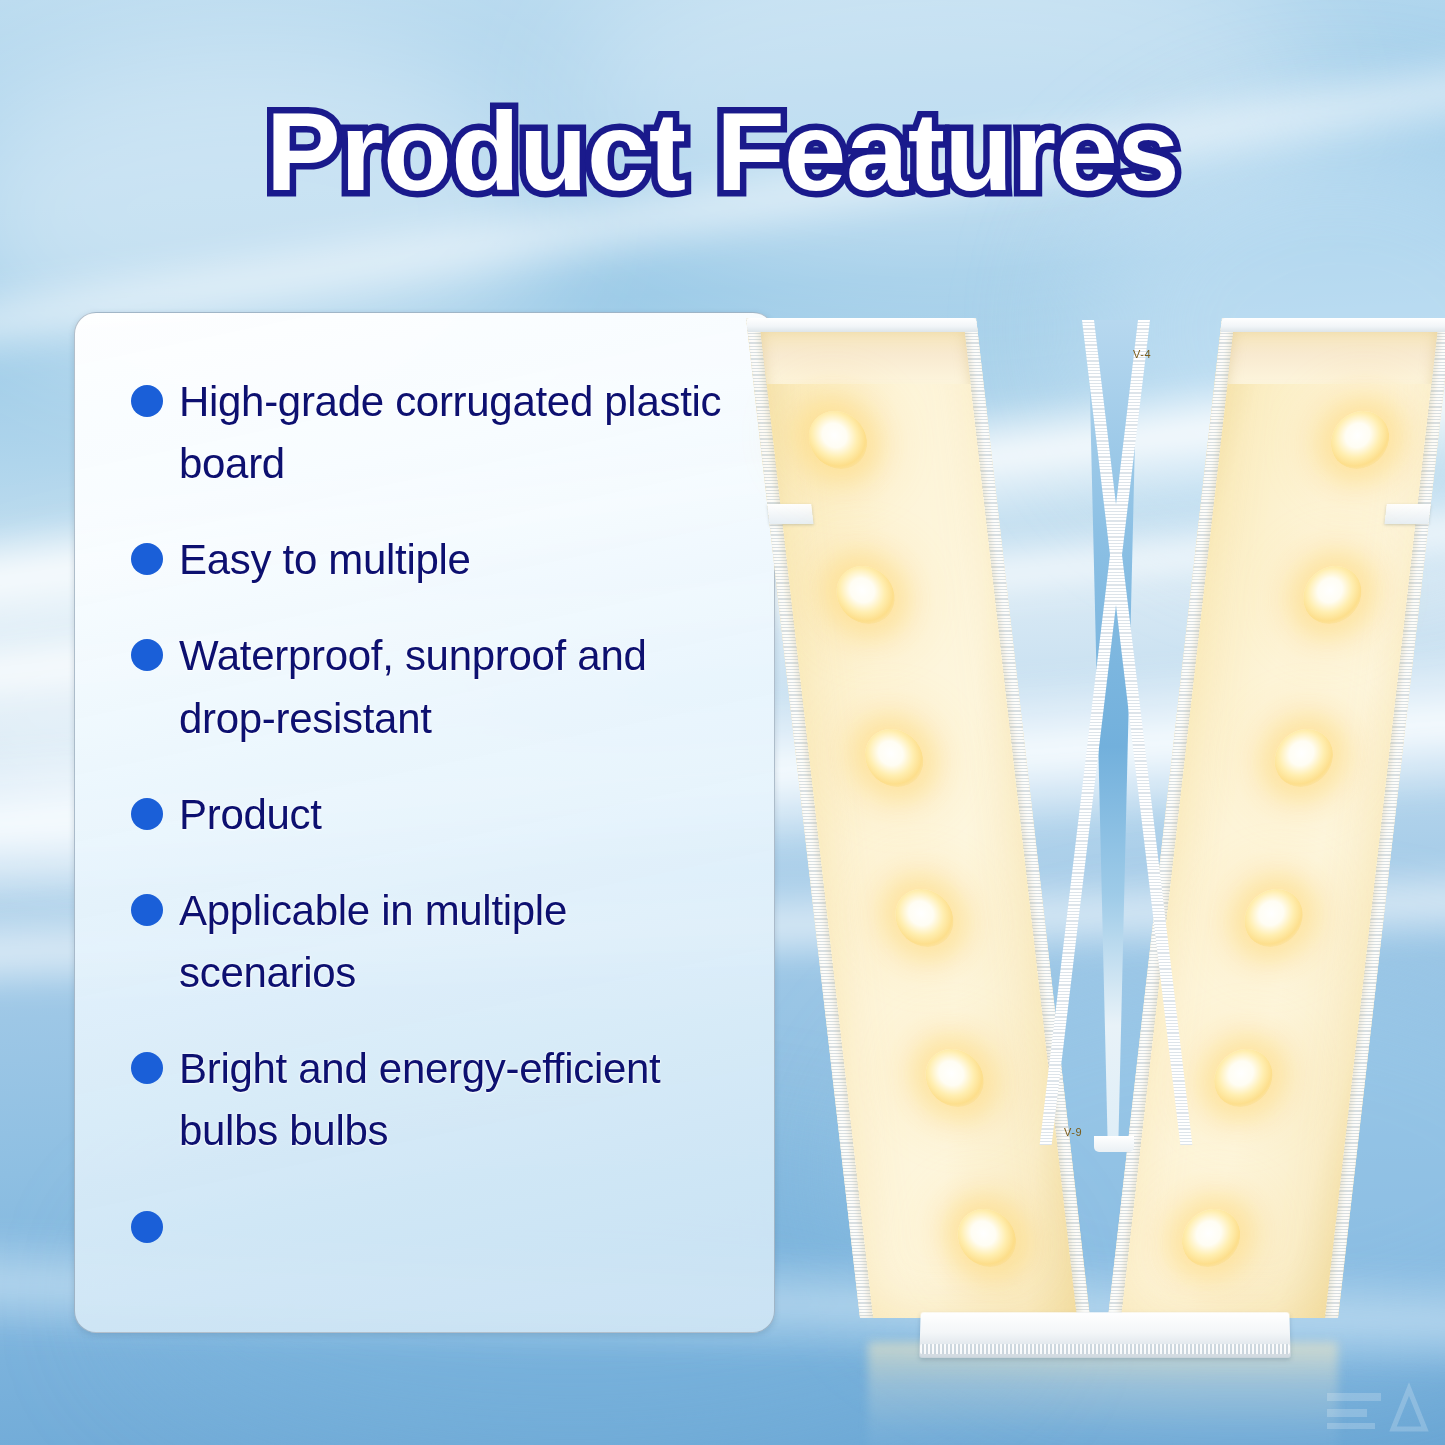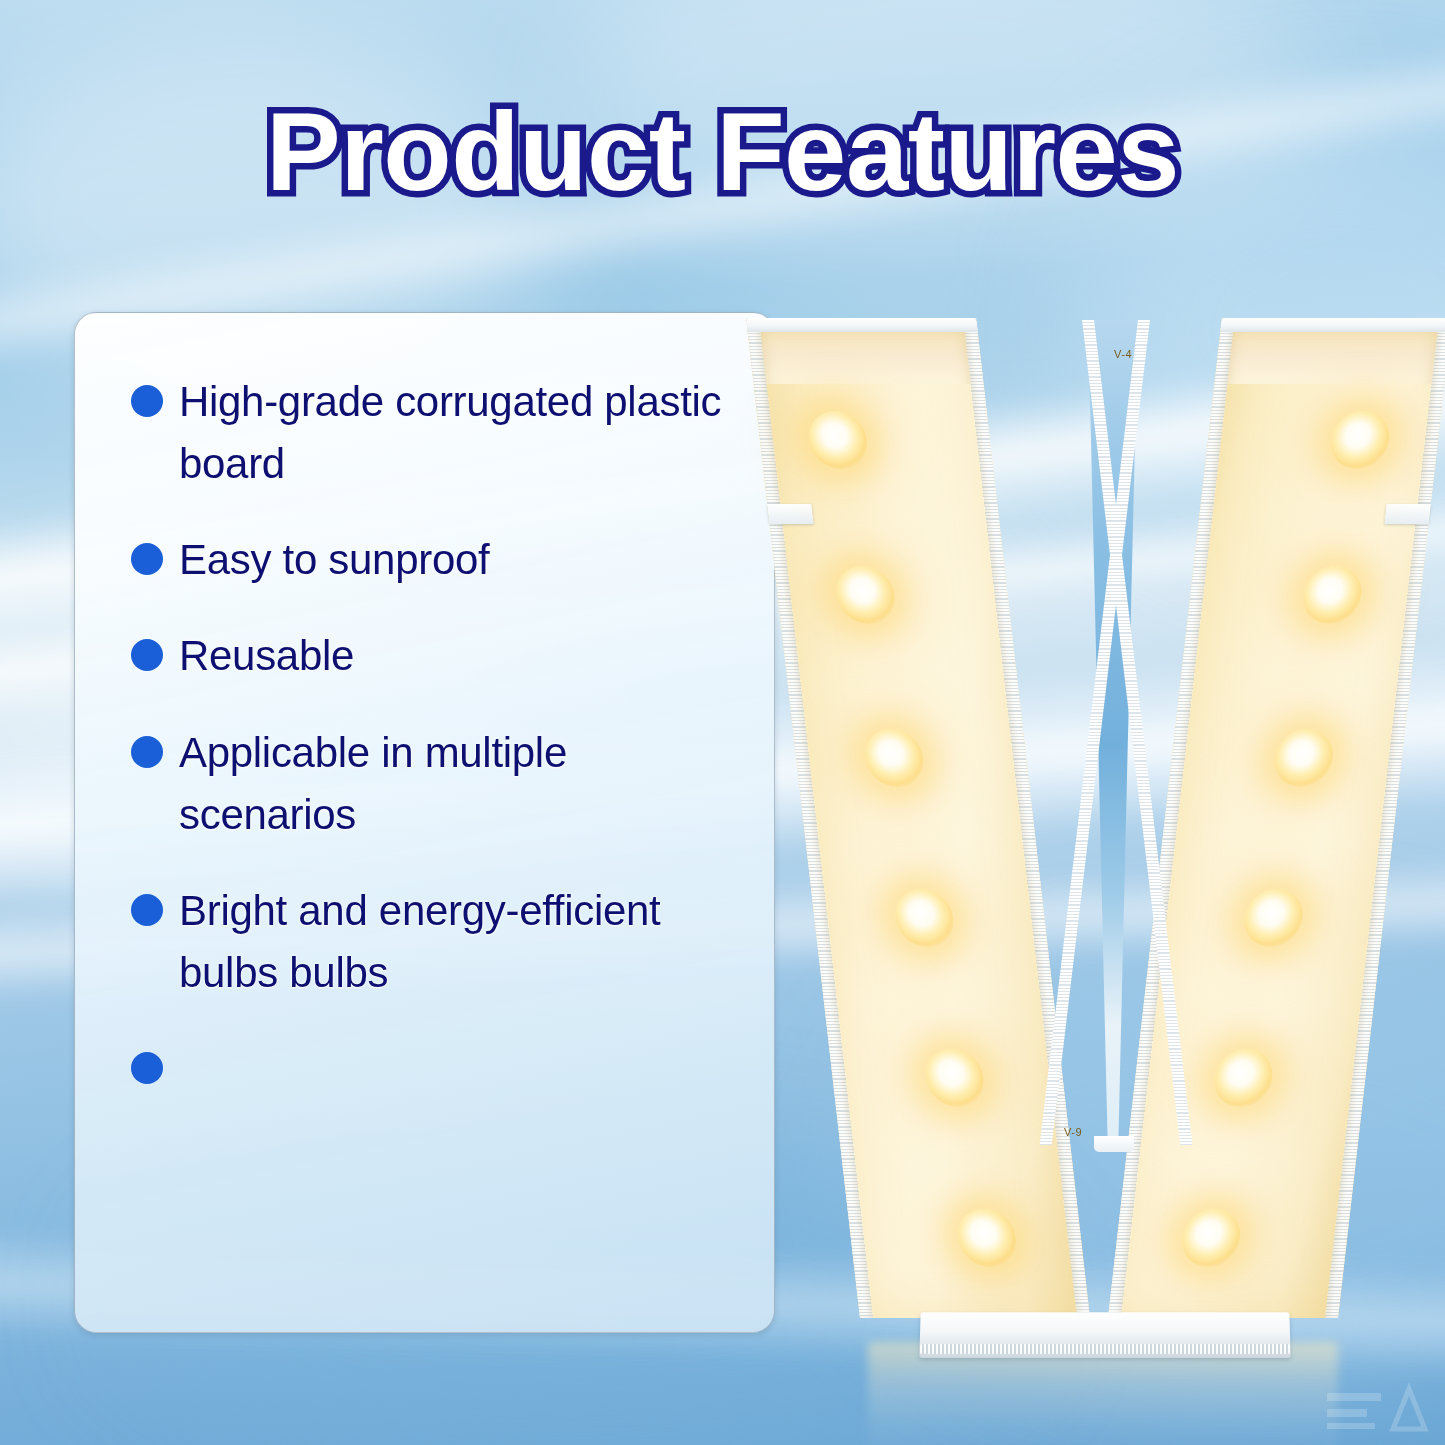--- a/index.html
+++ b/index.html
@@ -327,21 +327,21 @@
   }
 
   
   .part-label {
     position: absolute;
     font-size: 11px;
     color: #7a5a18;
     letter-spacing: .5px;
     font-family: "Liberation Sans", sans-serif;
   }
-  .pl-top  { left: 256px; top: 48px; text-align: right; }
+  .pl-top  { left: 275px; top: 48px; text-align: right; }
   .pl-mid  { left: 206px; top: 826px; }
 
   
   .watermark {
     position: absolute;
     right: 14px;
     bottom: 10px;
     width: 108px;
     height: 56px;
     opacity: .20;
@@ -371,27 +371,31 @@
   <div class="card">
     <div class="feature-list">
 
       <div class="feature-item">
         <span class="bullet"></span>
         <span class="feature-text">High-grade corrugated plastic board</span>
       </div>
 
       <div class="feature-item">
         <span class="bullet"></span>
-        <span class="feature-text">Easy to sunproof</span>
-      </div>
-
-
-      <div class="feature-item">
-        <span class="bullet"></span>
-        <span class="feature-text">Reusable</span>
+        <span class="feature-text">Easy to multiple</span>
+      </div>
+
+      <div class="feature-item">
+        <span class="bullet"></span>
+        <span class="feature-text">Waterproof, sunproof and drop-resistant</span>
+      </div>
+
+      <div class="feature-item">
+        <span class="bullet"></span>
+        <span class="feature-text">Product</span>
       </div>
 
       <div class="feature-item">
         <span class="bullet"></span>
         <span class="feature-text">Applicable in multiple scenarios</span>
       </div>
 
       <div class="feature-item">
         <span class="bullet"></span>
         <span class="feature-text">Bright and energy-efficient  bulbs bulbs</span>

